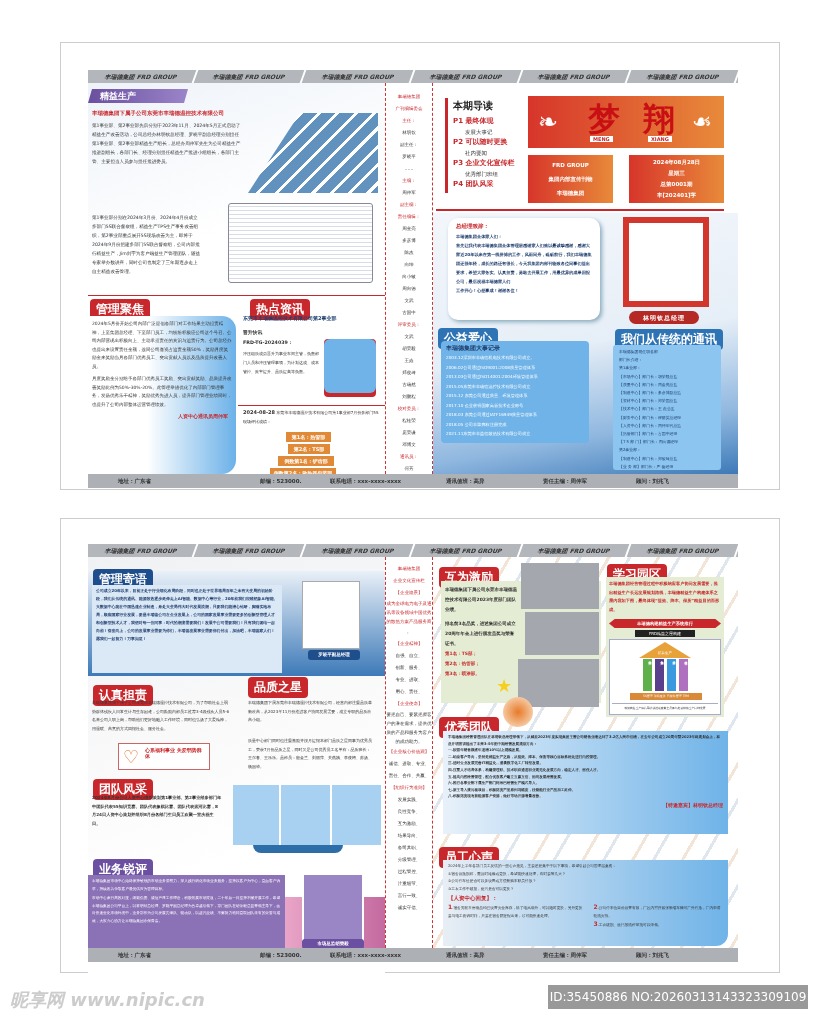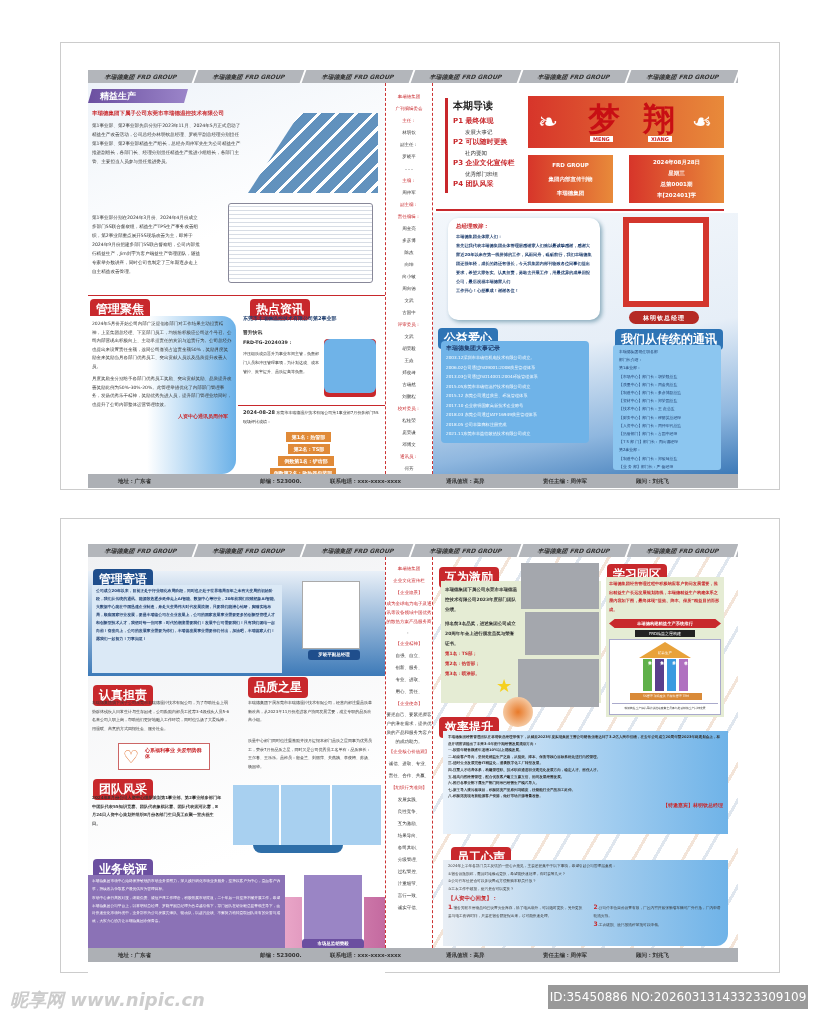--- a/index.html
+++ b/index.html
@@ -307,35 +307,35 @@
         <div class="abs" style="left:29px;top:2px;width:52px;height:16px;background:#e8a23a;clip-path:polygon(50% 0,100% 100%,0 100%);font-size:3.5px;color:#fff;text-align:center;padding-top:9px">精益生产</div>
         <div class="abs" style="left:33px;top:19px;width:9px;height:32px;background:#5fb04a;font-size:3px;color:#fff;writing-mode:vertical-rl">准时化生产</div>
         <div class="abs" style="left:45px;top:19px;width:9px;height:32px;background:#5a3f8c;font-size:3px;color:#fff;writing-mode:vertical-rl">自働化生产</div>
         <div class="abs" style="left:57px;top:19px;width:9px;height:32px;background:#3a9ae0;font-size:3px;color:#fff;writing-mode:vertical-rl">标准作业</div>
         <div class="abs" style="left:69px;top:19px;width:9px;height:32px;background:#b070c0;font-size:3px;color:#fff;writing-mode:vertical-rl">持续改善</div>
         <div class="abs" style="left:20px;top:53px;width:72px;height:7px;background:#d98a38;font-size:3px;color:#fff;text-align:center;line-height:7px">5S管理 现场改善 目视化管理 TPM</div>
         <div class="abs" style="left:2px;top:63px;width:106px;font-size:2.8px;text-align:center;border-top:1px solid #aac;padding-top:2px">精益构造生产保持系统状推动改善全员参与推动精益生产持续发展</div>
       </div>
     </div>
 
-    <span class="abs tag" style="left:6px;top:160px">效率提升</span>
+    <span class="abs tag" style="left:6px;top:160px">优秀团队</span>
     <div class="abs" style="left:10px;top:174px;width:285px;height:103px;background:linear-gradient(90deg,#e8f1fa,#6fb3e8);padding:3px 5px;font-size:3.6px;line-height:6.6px;font-weight:bold;color:#333">
       <div>丰瑞德集团经营管理团队在林明钦总经理带领下，从截至2023年度实现集团主营公司销售业绩达到了3.2亿人民币佳绩，在去年公司成立20周年暨2023年终规划会上，林总开明宣讲提出了未来3-5年图中期经营发展规划方向：</div>
       <div>一.按照年销售额逐年递增10%以上规模发展。</div>
         <div>二.响应客户导向，坚持走精益生产之路，从提效、降本、保质等核心目标系统化进行内控管理。</div>
         <div>三.适时企业发展完善IT精益化，通衢数字化工厂转型发展。</div>
         <div>四.注重人才培养体系，构建管理职、技术职双通道职业规范化发展方向，稳定人才、留住人才。</div>
         <div>五.提高内控经营管理，配合优质客户建立互赢互信、协同发展经营发展。</div>
         <div>六.推行各事业部下属生产部门阿米巴经营生产模式导入。</div>
         <div>七.新主导入液冷板项目，积极拓宽产品系列与幅度，往储能行业产品加工延伸。</div>
         <div>八.积极拓宽现有新能源客户资源，做好市场开源增量改善。</div>
       <div style="text-align:right;color:#c8282c;font-size:5px;margin-top:2px">【特邀嘉宾】林明钦总经理</div>
     </div>
 
-    <span class="abs tag" style="left:18px;top:290px">员工心声</span>
+    <span class="abs tag" style="left:6px;top:290px">员工心声</span>
     <div class="abs" style="left:10px;top:303px;width:285px;height:86px;background:linear-gradient(90deg,#e8eef5,#6fb3e8);border-radius:0 0 12px 0;padding:3px 5px;font-size:3.7px;line-height:7.5px;color:#333">
       <div>2024年上半年各部门员工反馈的一些心声意见，主要还是集中于以下事项，希望引起公司管理层重视：</div>
       <div>①宿舍设施损坏，需及时维修或更换，希望能快速处理，有时要等几天？</div>
         <div>②公司停车位是否可以多设置或方便新购车职员停放？</div>
         <div>③工衣工作中破损，脏污是否可以更换？</div>
       <div style="font-size:5.5px;font-weight:bold;color:#c8282c;line-height:10px">【人资中心回复】：</div>
       <div style="display:flex;gap:8px">
         <div style="width:138px"><b style="color:#c8282c;font-size:6px">1</b>.<span>宿舍关联常用物品均已设置安全库存，除了电风扇外，可以随时更换，另外更换要与电工协调时间，只要在宿舍群提报出来，尽可能快速处理。</span></div>
         <div style="width:130px">
             <div><b style="color:#c8282c;font-size:6px">2</b>.<span>公司停车位目前设置有限，厂区内暂开紧张新增车辆可厂外停放，厂内申请轮流安排。</span></div>

